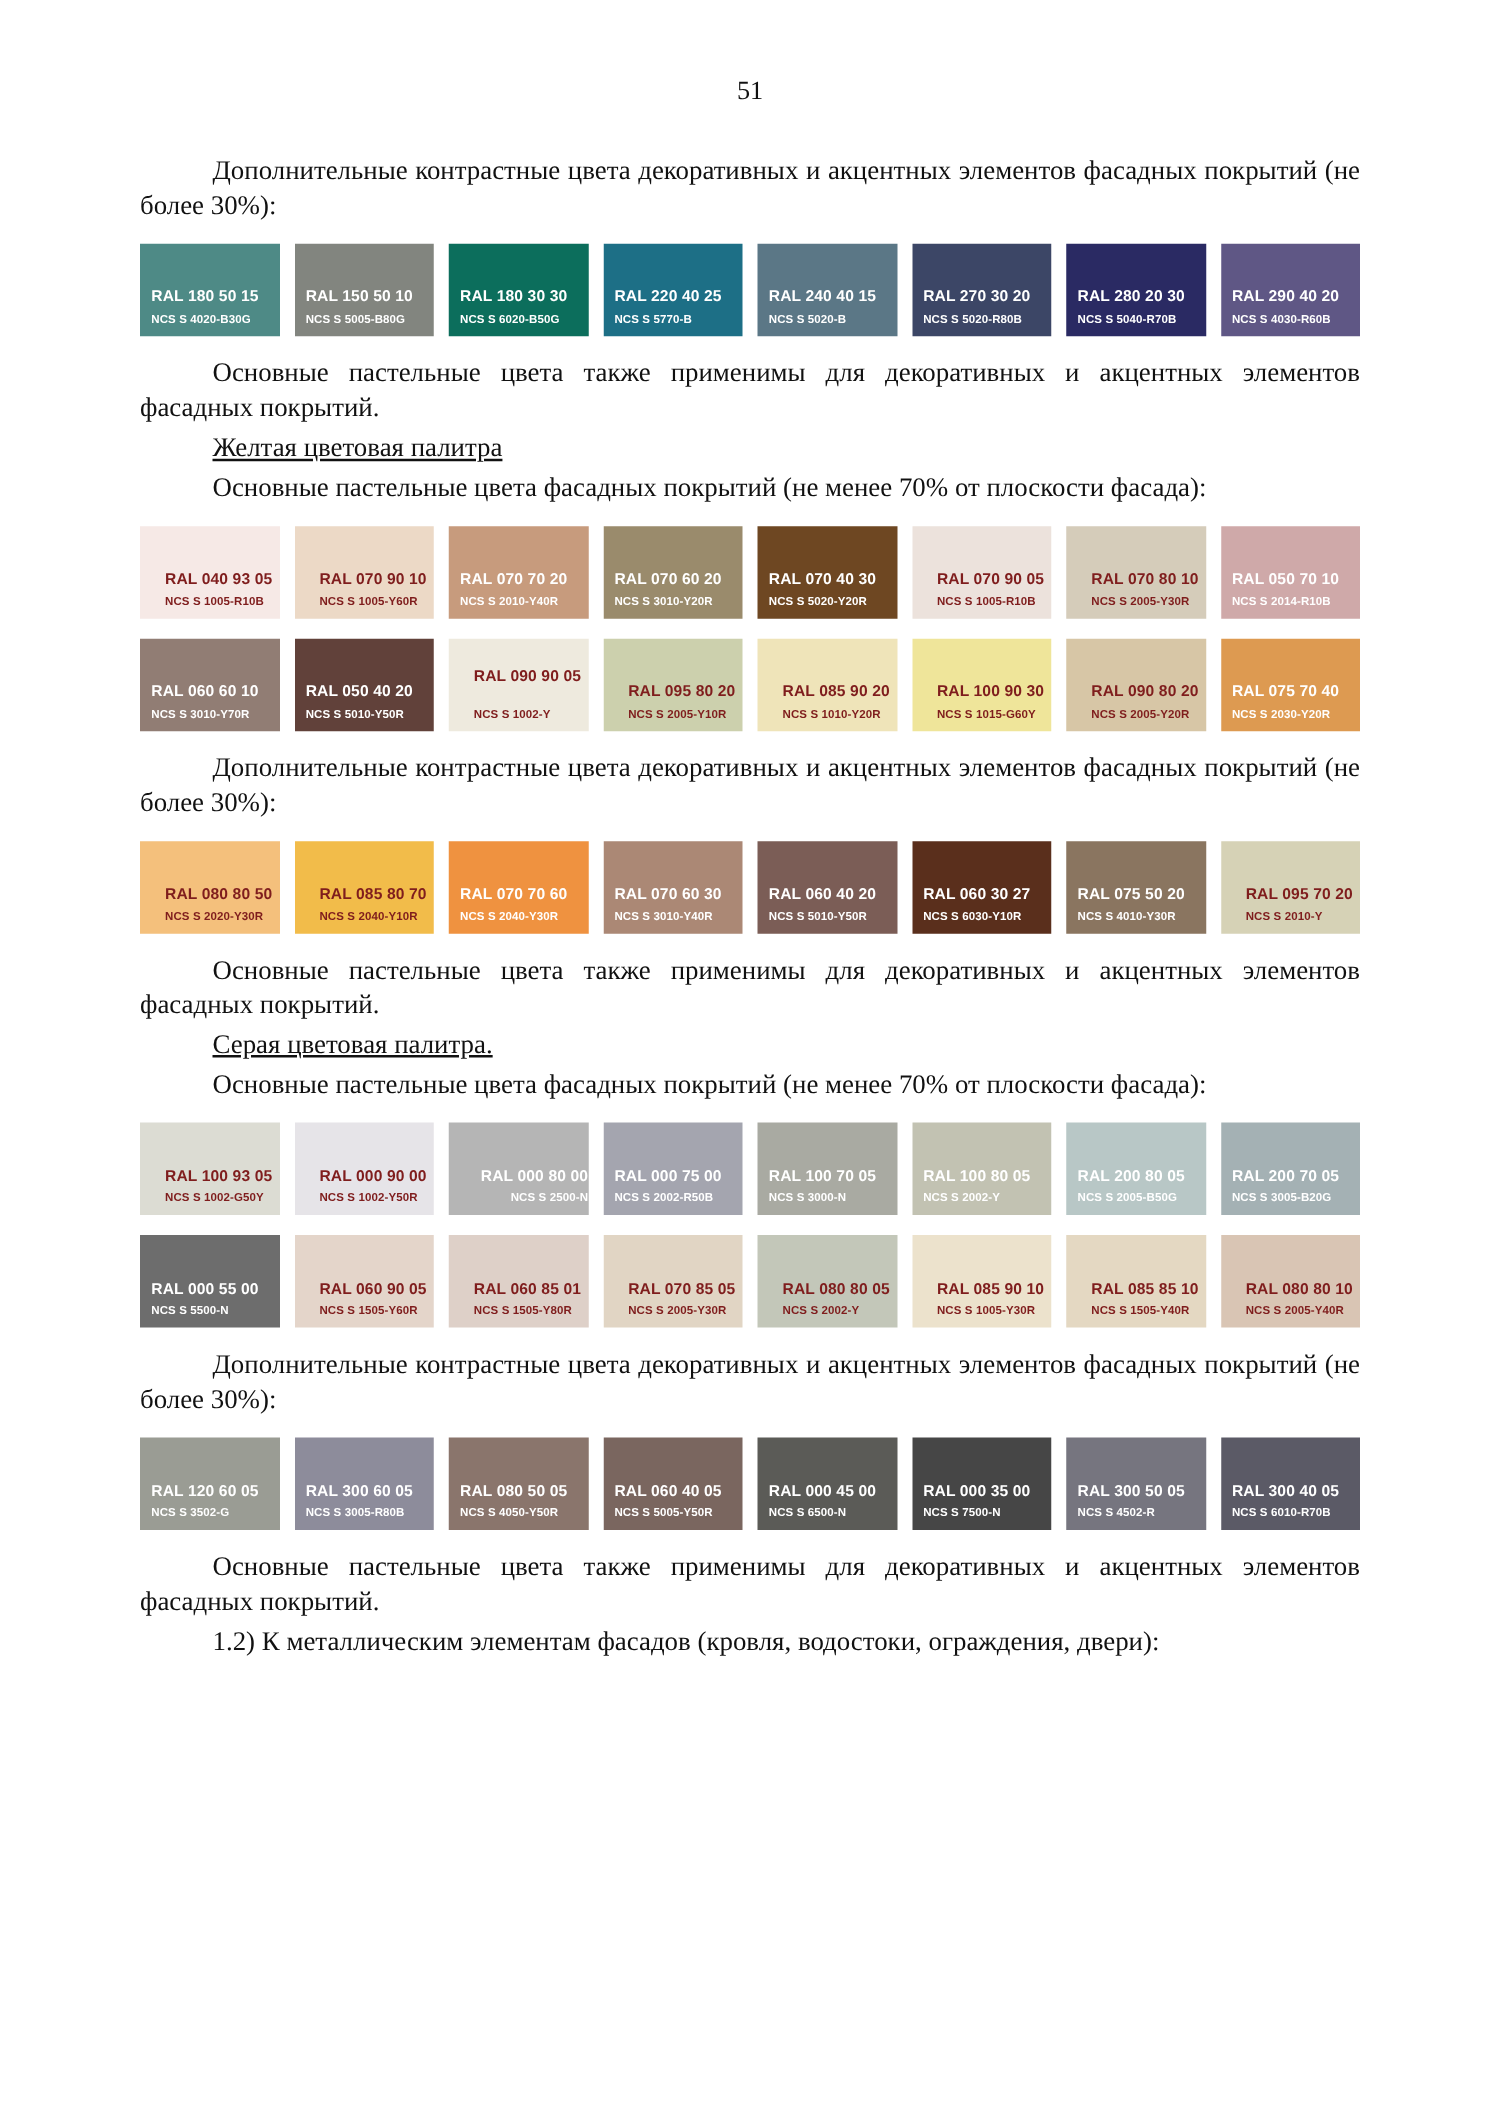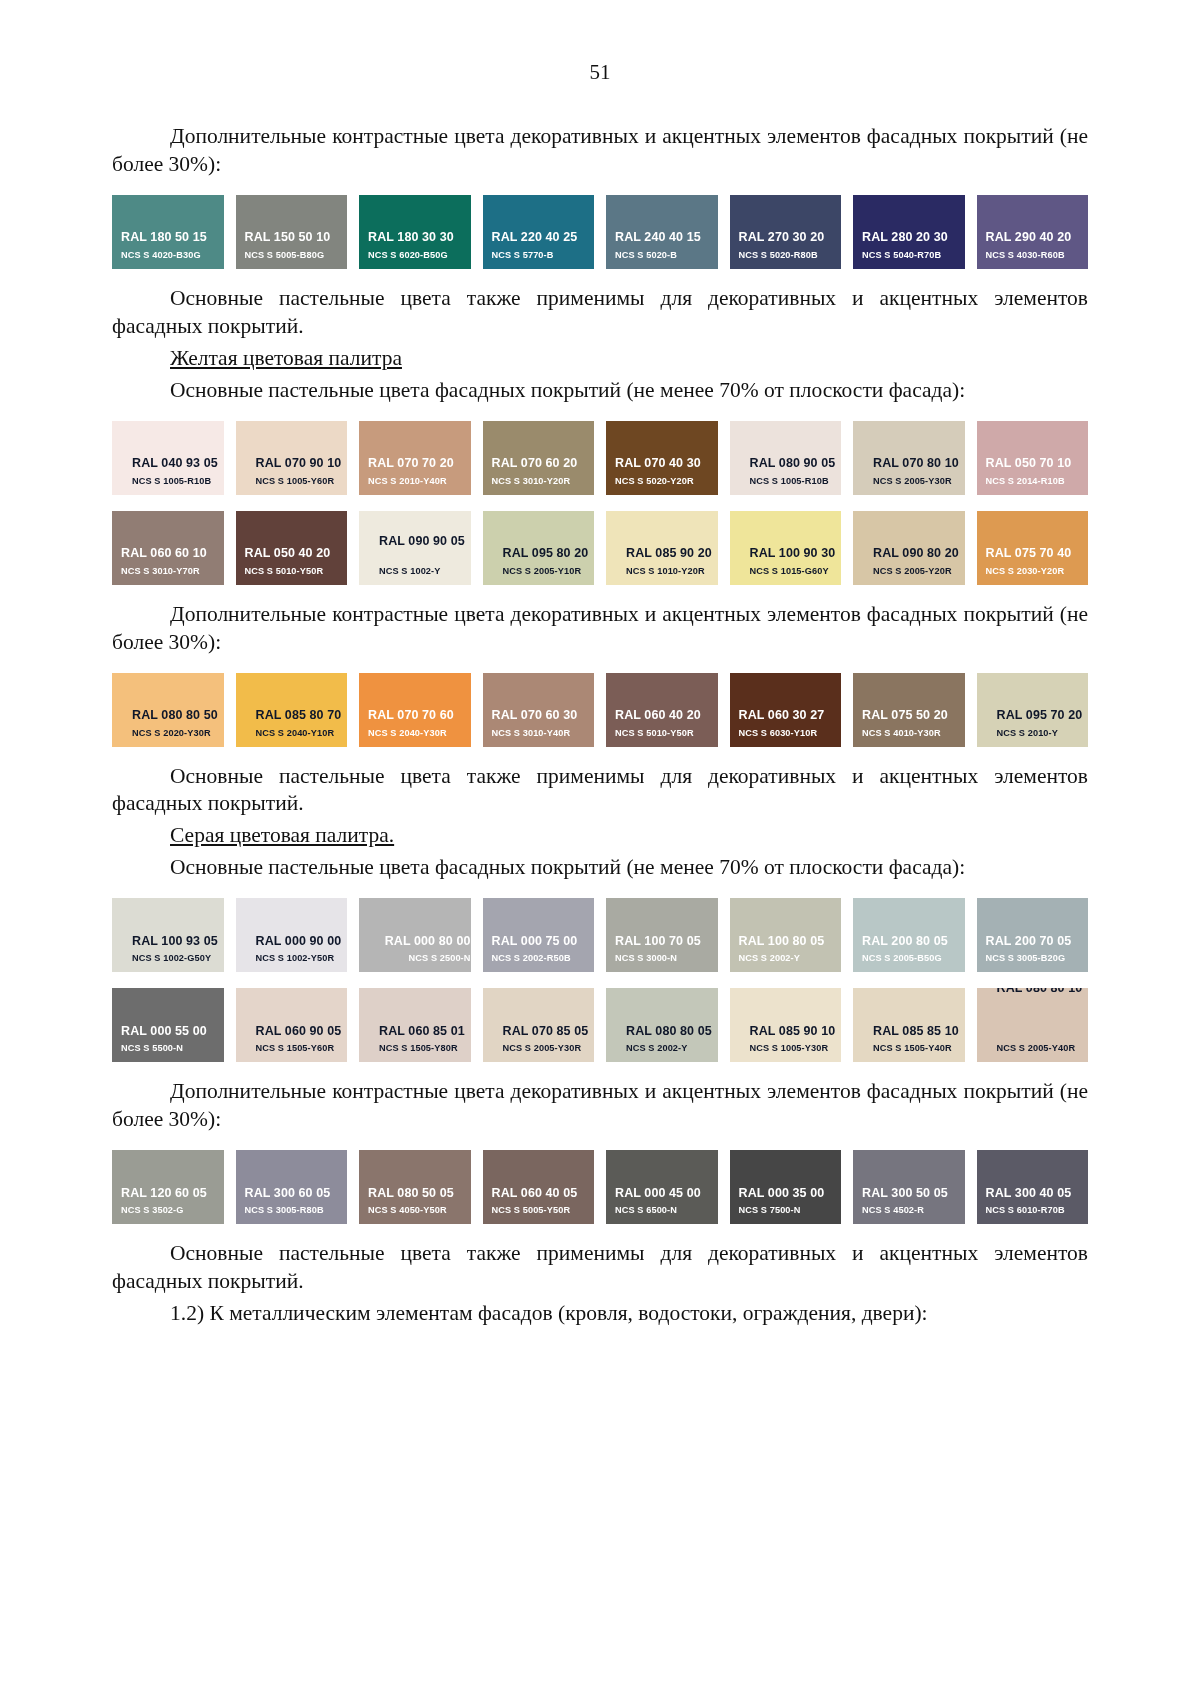--- a/index.html
+++ b/index.html
@@ -81,21 +81,21 @@
   .swatch .ncs {
     font-size: 9.2px;
     font-weight: 700;
     letter-spacing: 0.1px;
     padding-left: 9px;
     line-height: 1.3;
     margin-top: 4px;
     white-space: nowrap;
   }
   .swatch.dark .ral, .swatch.dark .ncs { color: #ffffff; }
-  .swatch.light .ral, .swatch.light .ncs { color: #0f172a; padding-left: 20px; }
+  .swatch.light .ral, .swatch.light .ncs { color: #7f1d1d; padding-left: 20px; }
 </style>
 </head>
 <body>
 
 <div class="page">
 
   <div class="page-number">51</div>
 
   <p class="body-text">Дополнительные контрастные цвета декоративных и акцентных элементов фасадных покрытий (не более 30%):</p>
 
@@ -155,21 +155,21 @@
       </div>
       <div class="swatch dark" style="background: rgb(154, 139, 108);">
         <div class="ral">RAL 070 60 20</div>
         <div class="ncs">NCS S 3010-Y20R</div>
       </div>
       <div class="swatch dark" style="background: rgb(110, 71, 34);">
         <div class="ral">RAL 070 40 30</div>
         <div class="ncs">NCS S 5020-Y20R</div>
       </div>
       <div class="swatch light" style="background: rgb(236, 226, 220);">
-        <div class="ral">RAL 080 90 05</div>
+        <div class="ral">RAL 070 90 05</div>
         <div class="ncs">NCS S 1005-R10B</div>
       </div>
       <div class="swatch light" style="background: rgb(213, 204, 186);">
         <div class="ral">RAL 070 80 10</div>
         <div class="ncs">NCS S 2005-Y30R</div>
       </div>
       <div class="swatch dark" style="background: rgb(207, 169, 169);">
         <div class="ral">RAL 050 70 10</div>
         <div class="ncs">NCS S 2014-R10B</div>
       </div>
@@ -308,21 +308,21 @@
         <div class="ncs">NCS S 2002-Y</div>
       </div>
       <div class="swatch light" style="background: rgb(236, 226, 204);">
         <div class="ral">RAL 085 90 10</div>
         <div class="ncs">NCS S 1005-Y30R</div>
       </div>
       <div class="swatch light" style="background: rgb(228, 216, 194);">
         <div class="ral">RAL 085 85 10</div>
         <div class="ncs">NCS S 1505-Y40R</div>
       </div>
-      <div class="swatch light" style="background: rgb(217, 197, 180); gap: 43px;">
+      <div class="swatch light" style="background: rgb(217, 197, 180);">
         <div class="ral">RAL 080 80 10</div>
         <div class="ncs">NCS S 2005-Y40R</div>
       </div>
     </div>
 
   <p class="body-text">Дополнительные контрастные цвета декоративных и акцентных элементов фасадных покрытий (не более 30%):</p>
 
   <div class="swatch-grid" id="grid-gray-contrast">
       <div class="swatch dark" style="background: rgb(154, 156, 148);">
         <div class="ral">RAL 120 60 05</div>

